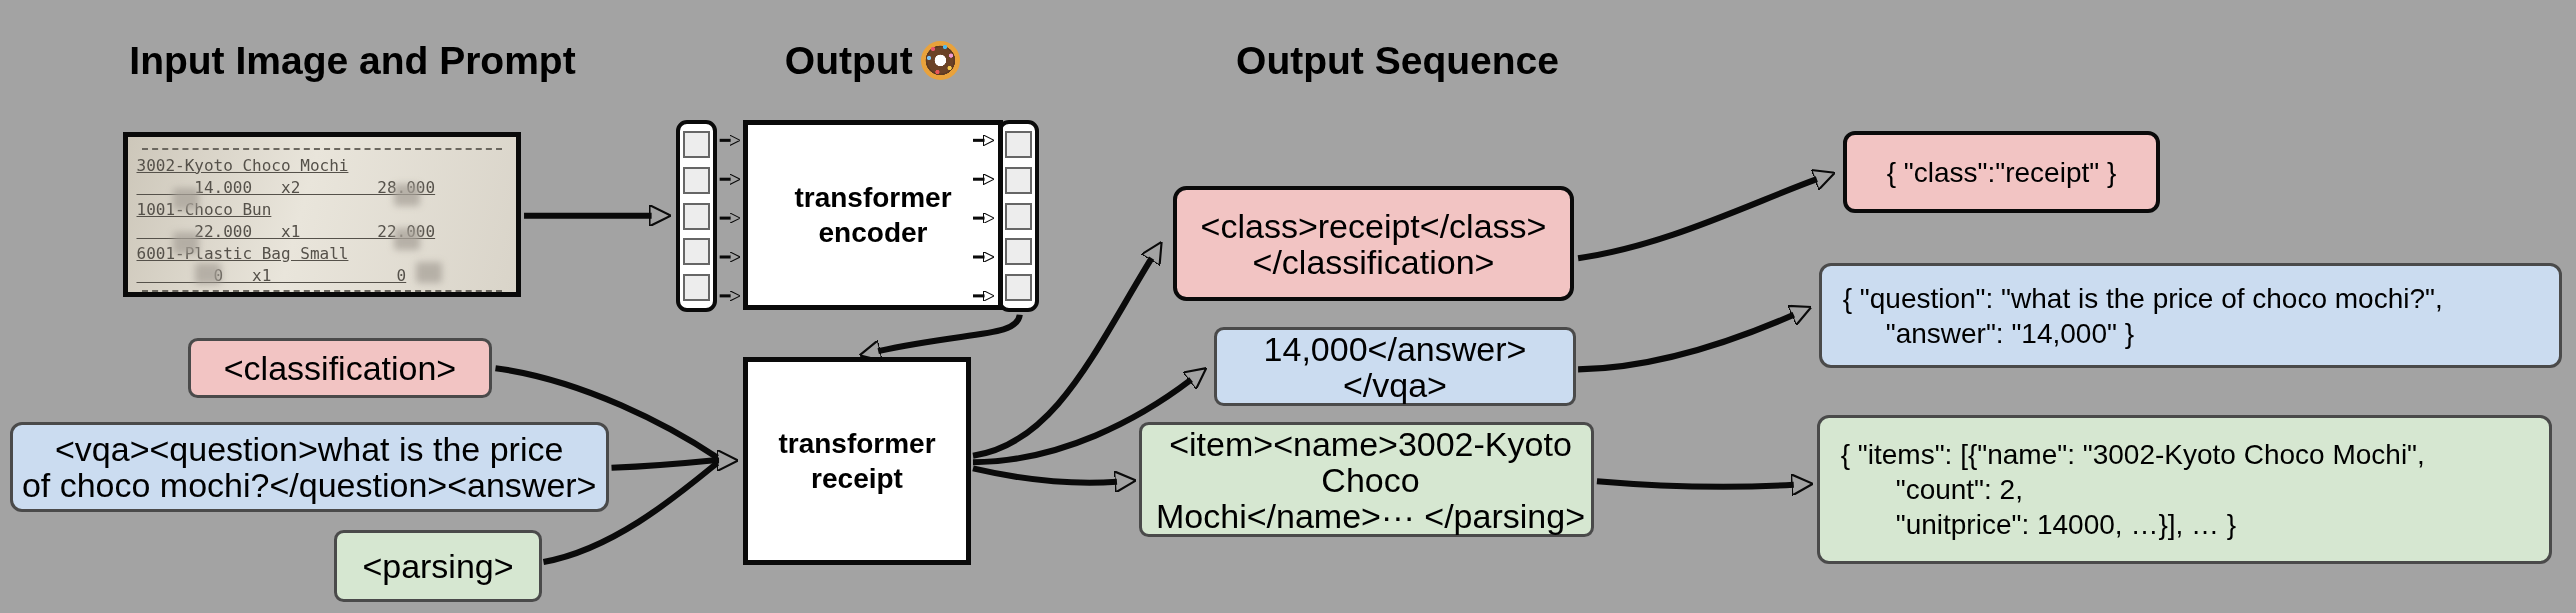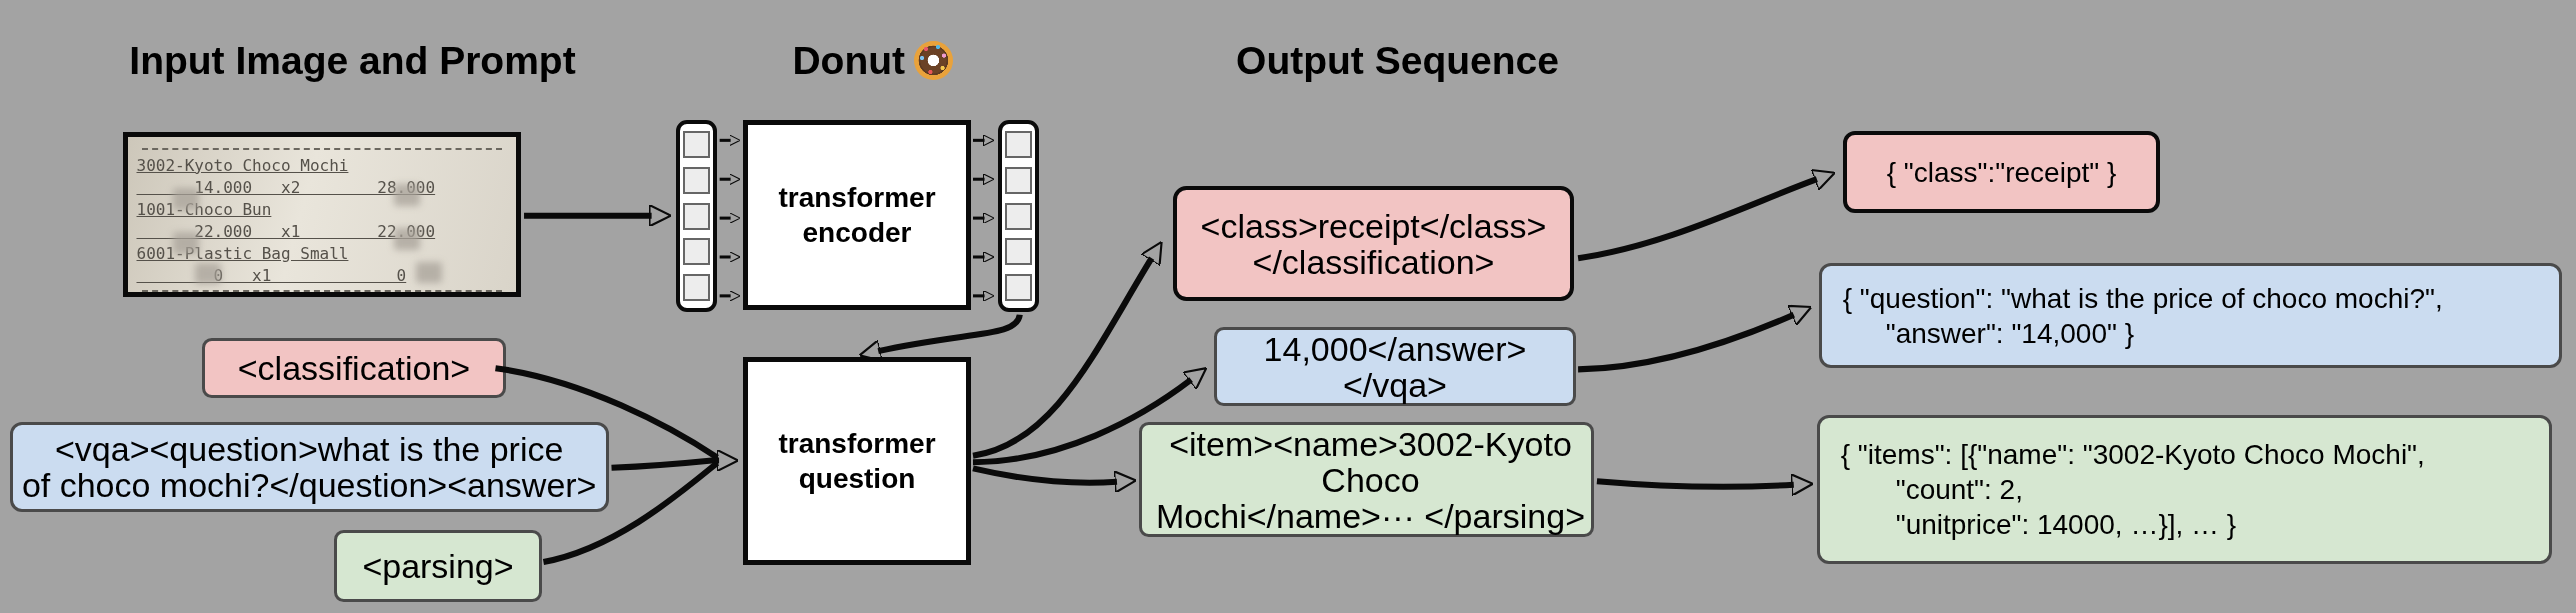--- a/index.html
+++ b/index.html
@@ -41,35 +41,35 @@
          border-radius:11px;background:#fff;display:flex;flex-direction:column;
          justify-content:space-between;padding:6.7px 0;align-items:center;}
   #strip-in {left:676px;top:120px;}
   #strip-out{left:998px;top:120px;}
   .patch{width:27px;height:27px;box-sizing:border-box;border:2.4px solid #666;background:#ededed;}
 
   
   .block{position:absolute;box-sizing:border-box;border:5.5px solid #0a0a0a;background:#fff;
          display:flex;align-items:center;justify-content:center;text-align:center;
          font-size:28px;font-weight:700;line-height:35px;padding:0 36px;}
-  #encoder{left:743px;top:120px;width:228px;height:190px;}
+  #encoder{left:743px;top:120px;width:260px;height:190px;}
   #decoder{left:743px;top:357px;width:228px;height:208px;}
 
   
   .cbox{position:absolute;box-sizing:border-box;display:flex;flex-direction:column;
         align-items:center;justify-content:center;text-align:center;
         font-size:34px;line-height:36px;border-radius:9.7px;}
   .pink {background:#f2c4c3;}
   .blue {background:#cbdcf0;}
   .green{background:#d6e7d1;}
   .gray-border {border:3px solid #4a4a4a;}
   .gray-border6{border:3.6px solid #4a4a4a;}
   .black-border{border:4.9px solid #0a0a0a;border-radius:13.4px;}
 
-  #prompt-classification{left:188px;top:338px;width:304px;height:60px;margin-left:14px;}
+  #prompt-classification{left:188px;top:338px;width:304px;height:60px;}
   #prompt-vqa           {left:9.7px;top:422px;width:599px;height:90px;border-radius:12px;}
   #prompt-parsing       {left:334px;top:530px;width:208px;height:72px;}
 
   #out-classification{left:1173px;top:186px;width:401px;height:115px;}
   #out-vqa           {left:1214px;top:327px;width:362px;height:79px;}
   #out-parsing       {left:1139px;top:422px;width:455px;height:115px;padding-left:8px;}
 
   
   .jbox{position:absolute;box-sizing:border-box;display:flex;flex-direction:column;
         justify-content:center;font-size:28px;line-height:35px;border-radius:12px;
@@ -86,21 +86,21 @@
   .thick{stroke-width:10px;}
   .thin {stroke-width:5px;}
 </style>
 </head>
 <body>
 
 <div id="canvas">
 
   <div class="hdr" id="hdr-input">Input Image and Prompt</div>
   <div class="hdr" id="hdr-model">
-    <span>Donut</span>
+    <span>Output</span>
     <span class="donut"></span>
   </div>
   <div class="hdr" id="hdr-output">Output Sequence</div>
 
   <div id="receipt">
     <div class="r-dash top"></div>
     <pre><span>3002-Kyoto Choco Mochi</span>
 <span>      14.000   x2        28.000</span>
 <span>1001-Choco Bun</span>
 <span>      22.000   x1        22.000</span>
@@ -124,21 +124,21 @@
   </div>
   <div class="strip" id="strip-out">
     <div class="patch"></div>
     <div class="patch"></div>
     <div class="patch"></div>
     <div class="patch"></div>
     <div class="patch"></div>
   </div>
 
   <div class="block" id="encoder">transformer encoder</div>
-  <div class="block" id="decoder">transformer question</div>
+  <div class="block" id="decoder">transformer receipt</div>
 
   <div class="cbox pink gray-border" id="prompt-classification">&lt;classification&gt;</div>
   <div class="cbox blue gray-border" id="prompt-vqa">
     <span>&lt;vqa&gt;&lt;question&gt;what is the price</span>
     <span>of choco mochi?&lt;/question&gt;&lt;answer&gt;</span>
   </div>
   <div class="cbox green gray-border" id="prompt-parsing">&lt;parsing&gt;</div>
 
   <div class="cbox pink black-border" id="out-classification">
     <span>&lt;class&gt;receipt&lt;/class&gt;</span>

